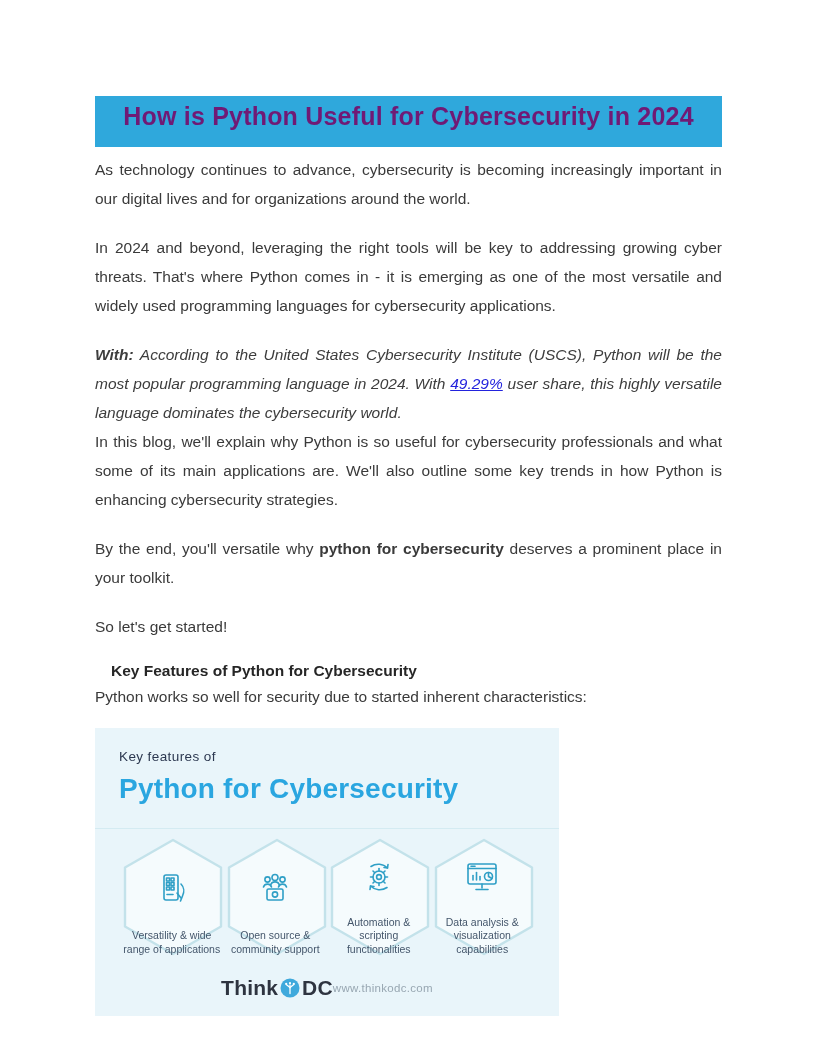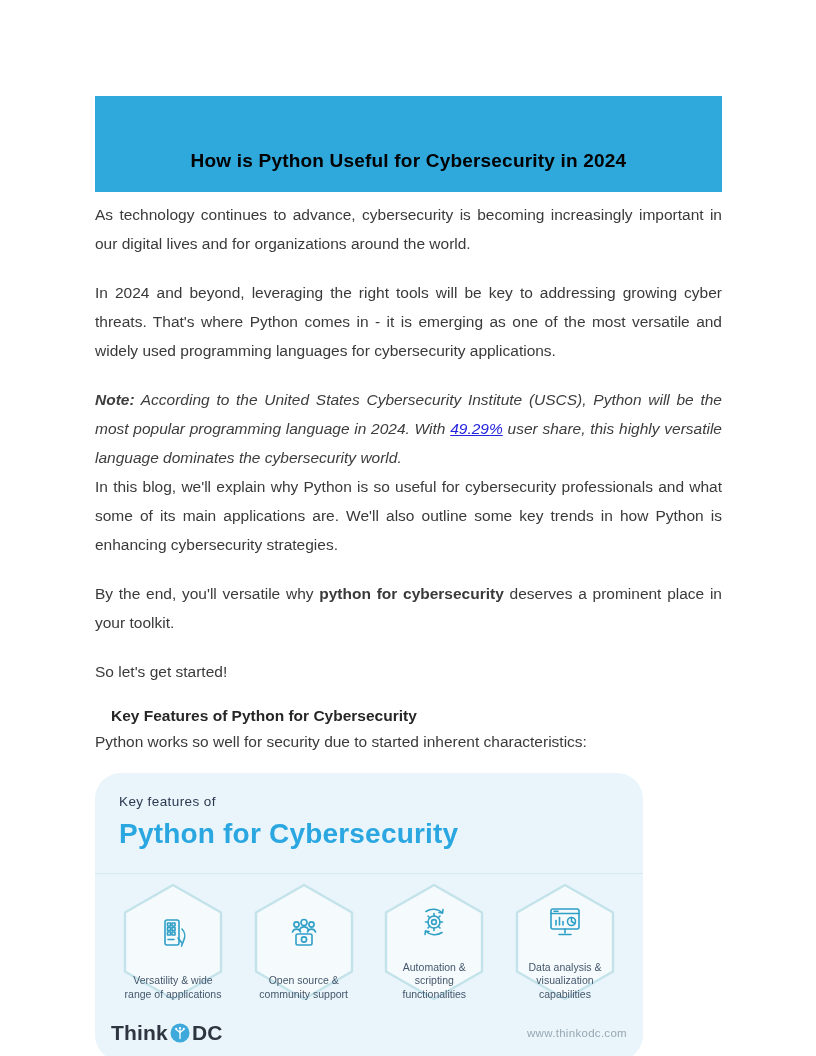--- a/index.html
+++ b/index.html
@@ -16,27 +16,26 @@
     left: 95px; top: 96px;
     width: 627px;
   }
   
   .banner {
     background: #2fa8dc;
     padding: 2px 6px 13px 6px;
     margin-bottom: 8px;
   }
   .banner h1 {
-    font-size: 19px;
+    font-size: 25px;
     line-height: 36px;
     font-weight: bold;
-    color: #000000;
+    color: #701a75;
     text-align: center;
     letter-spacing: 0.2px;
-    margin-top: 45px;
   }
   
   .body-text {
     font-size: 15.5px;
     line-height: 29px;
     text-align: justify;
     margin-bottom: 20px;
   }
   .body-text.no-gap { margin-bottom: 0; }
   .note { font-style: italic; color: #3d3d3d; }
@@ -48,26 +47,25 @@
     line-height: 20.6px;
     font-weight: bold;
     color: #262626;
     margin-bottom: 0;
     text-align: left;
     margin-left: 16px;
   }
   
   .infographic {
     margin-top: 17px;
-    width: 548px;
+    width: 464px;
     height: 288px;
     background: #e9f5fa;
     display: flex;
     flex-direction: column;
-    border-radius: 26px;
   }
   .ig-head {
     padding: 21px 0 0 24px;
     height: 101px;
     border-bottom: 1px solid #d4ebf2;
   }
   .ig-kicker {
     font-size: 13.5px;
     color: #2c3850;
     letter-spacing: 0.4px;
@@ -111,21 +109,21 @@
     font-size: 10.5px;
     line-height: 1.32;
     color: #44566b;
     text-align: center;
     max-width: 100px;
   }
   .ig-footer {
     height: 50px;
     display: flex;
     align-items: center;
-    justify-content: space-between;
+    justify-content: center;
     padding: 0 16px 6px 16px;
   }
   .logo {
     display: flex;
     align-items: center;
     font-size: 21px;
     font-weight: bold;
     color: #2e3440;
     letter-spacing: 0.2px;
   }
@@ -143,21 +141,21 @@
 <div class="content">
 
   <header class="banner">
     <h1>How is Python Useful for Cybersecurity in 2024</h1>
   </header>
 
   <p class="body-text">As technology continues to advance, cybersecurity is becoming increasingly important in our digital lives and for organizations around the world.</p>
 
   <p class="body-text">In 2024 and beyond, leveraging the right tools will be key to addressing growing cyber threats. That's where Python comes in - it is emerging as one of the most versatile and widely used programming languages for cybersecurity applications.</p>
 
-  <p class="body-text note no-gap"><span class="note-label">Note:</span><span> According to the United States Cybersecurity Institute (USCS), Python will be the most popular programming language in 2024. With </span><a class="share-link" href="#">49.29%</a><span> user share, this highly versatile language dominates the cybersecurity world.</span></p>
+  <p class="body-text note no-gap"><span class="note-label">With:</span><span> According to the United States Cybersecurity Institute (USCS), Python will be the most popular programming language in 2024. With </span><a class="share-link" href="#">49.29%</a><span> user share, this highly versatile language dominates the cybersecurity world.</span></p>
 
   <p class="body-text">In this blog, we'll explain why Python is so useful for cybersecurity professionals and what some of its main applications are. We'll also outline some key trends in how Python is enhancing cybersecurity strategies.</p>
 
   <p class="body-text"><span>By the end, you'll versatile why </span><span class="bold-inline">python for cybersecurity</span><span> deserves a prominent place in your toolkit.</span></p>
 
   <p class="body-text">So let's get started!</p>
 
   <h2 class="sub-heading">Key Features of Python for Cybersecurity</h2>
   <p class="body-text no-gap">Python works so well for security due to started inherent characteristics:</p>
 

